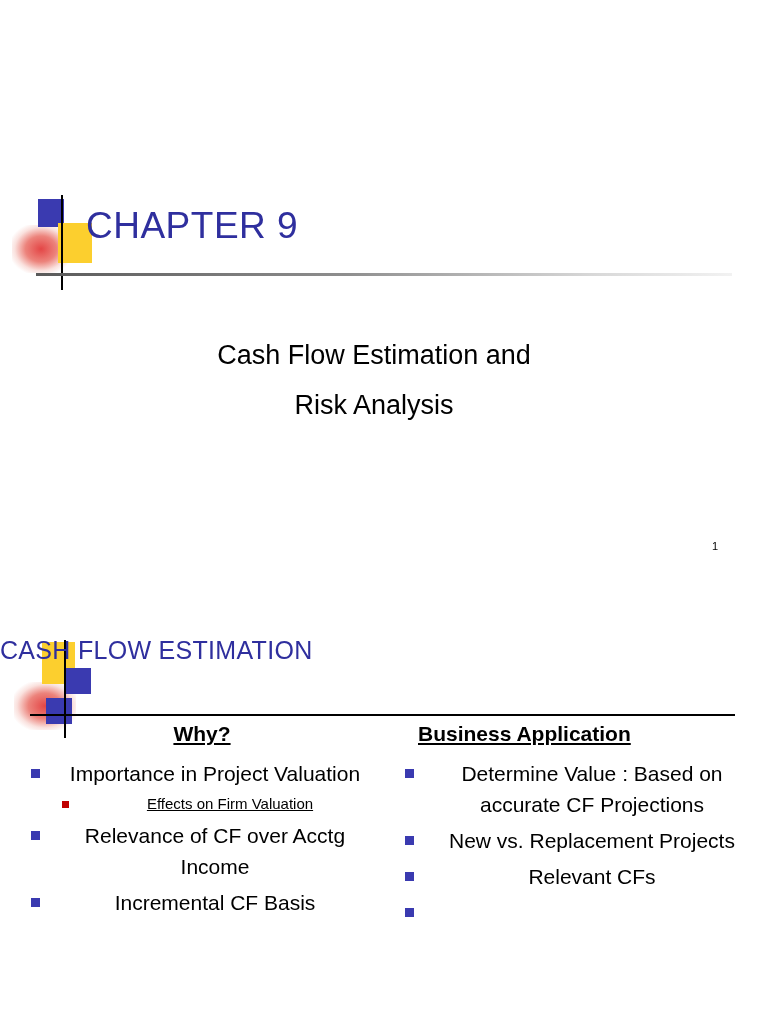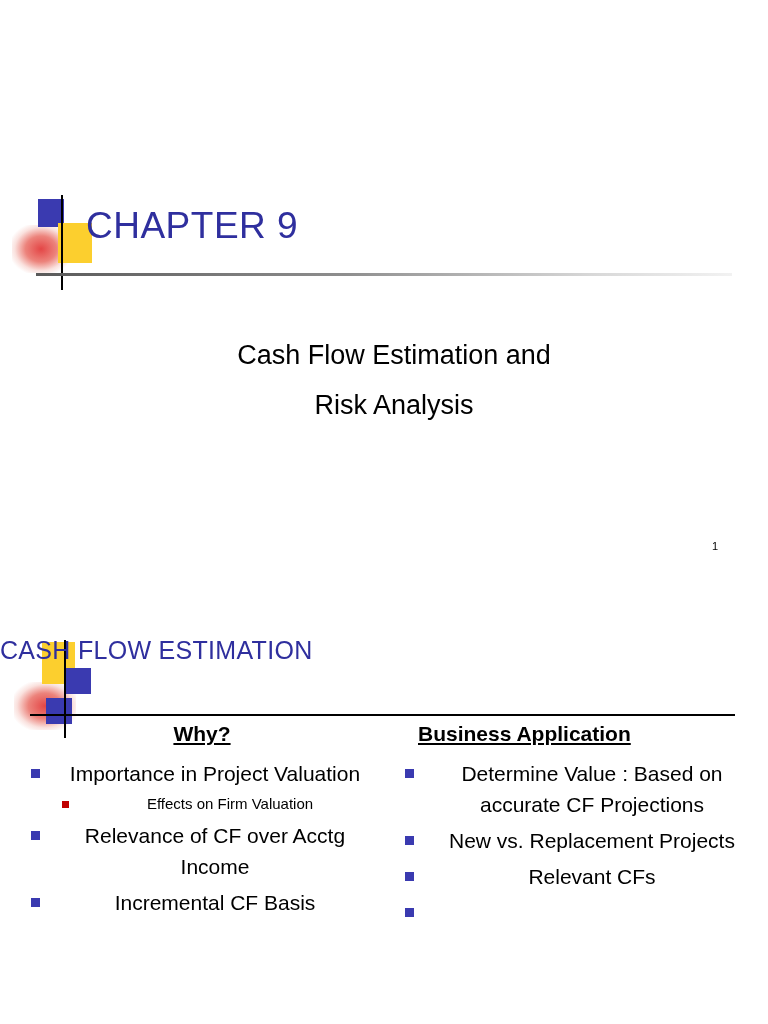--- a/index.html
+++ b/index.html
@@ -98,21 +98,20 @@
   }
   .subtitle1 {
     position: absolute;
     left: 0;
     top: 330px;
     width: 748px;
     text-align: center;
     font-size: 27px;
     line-height: 50px;
     color: #000000;
-    padding-left: 20px;
   }
   .pagenum {
     position: absolute;
     left: 712px;
     top: 540px;
     font-size: 11px;
     color: #000000;
   }
 
   
@@ -180,20 +179,21 @@
     left: 17px;
     top: 11px;
     width: 9px;
     height: 9px;
     background: #3a3ab0;
   }
   ul.lvl2 {
     list-style: none;
     margin: 4px 0 4px 0;
     padding: 0;
+    text-decoration: underline;
   }
   ul.lvl2 > li {
     position: relative;
     padding-left: 30px;
     font-size: 15px;
     line-height: 22px;
     color: #000000;
   }
   ul.lvl2 > li > .bullet2 {
     position: absolute;

